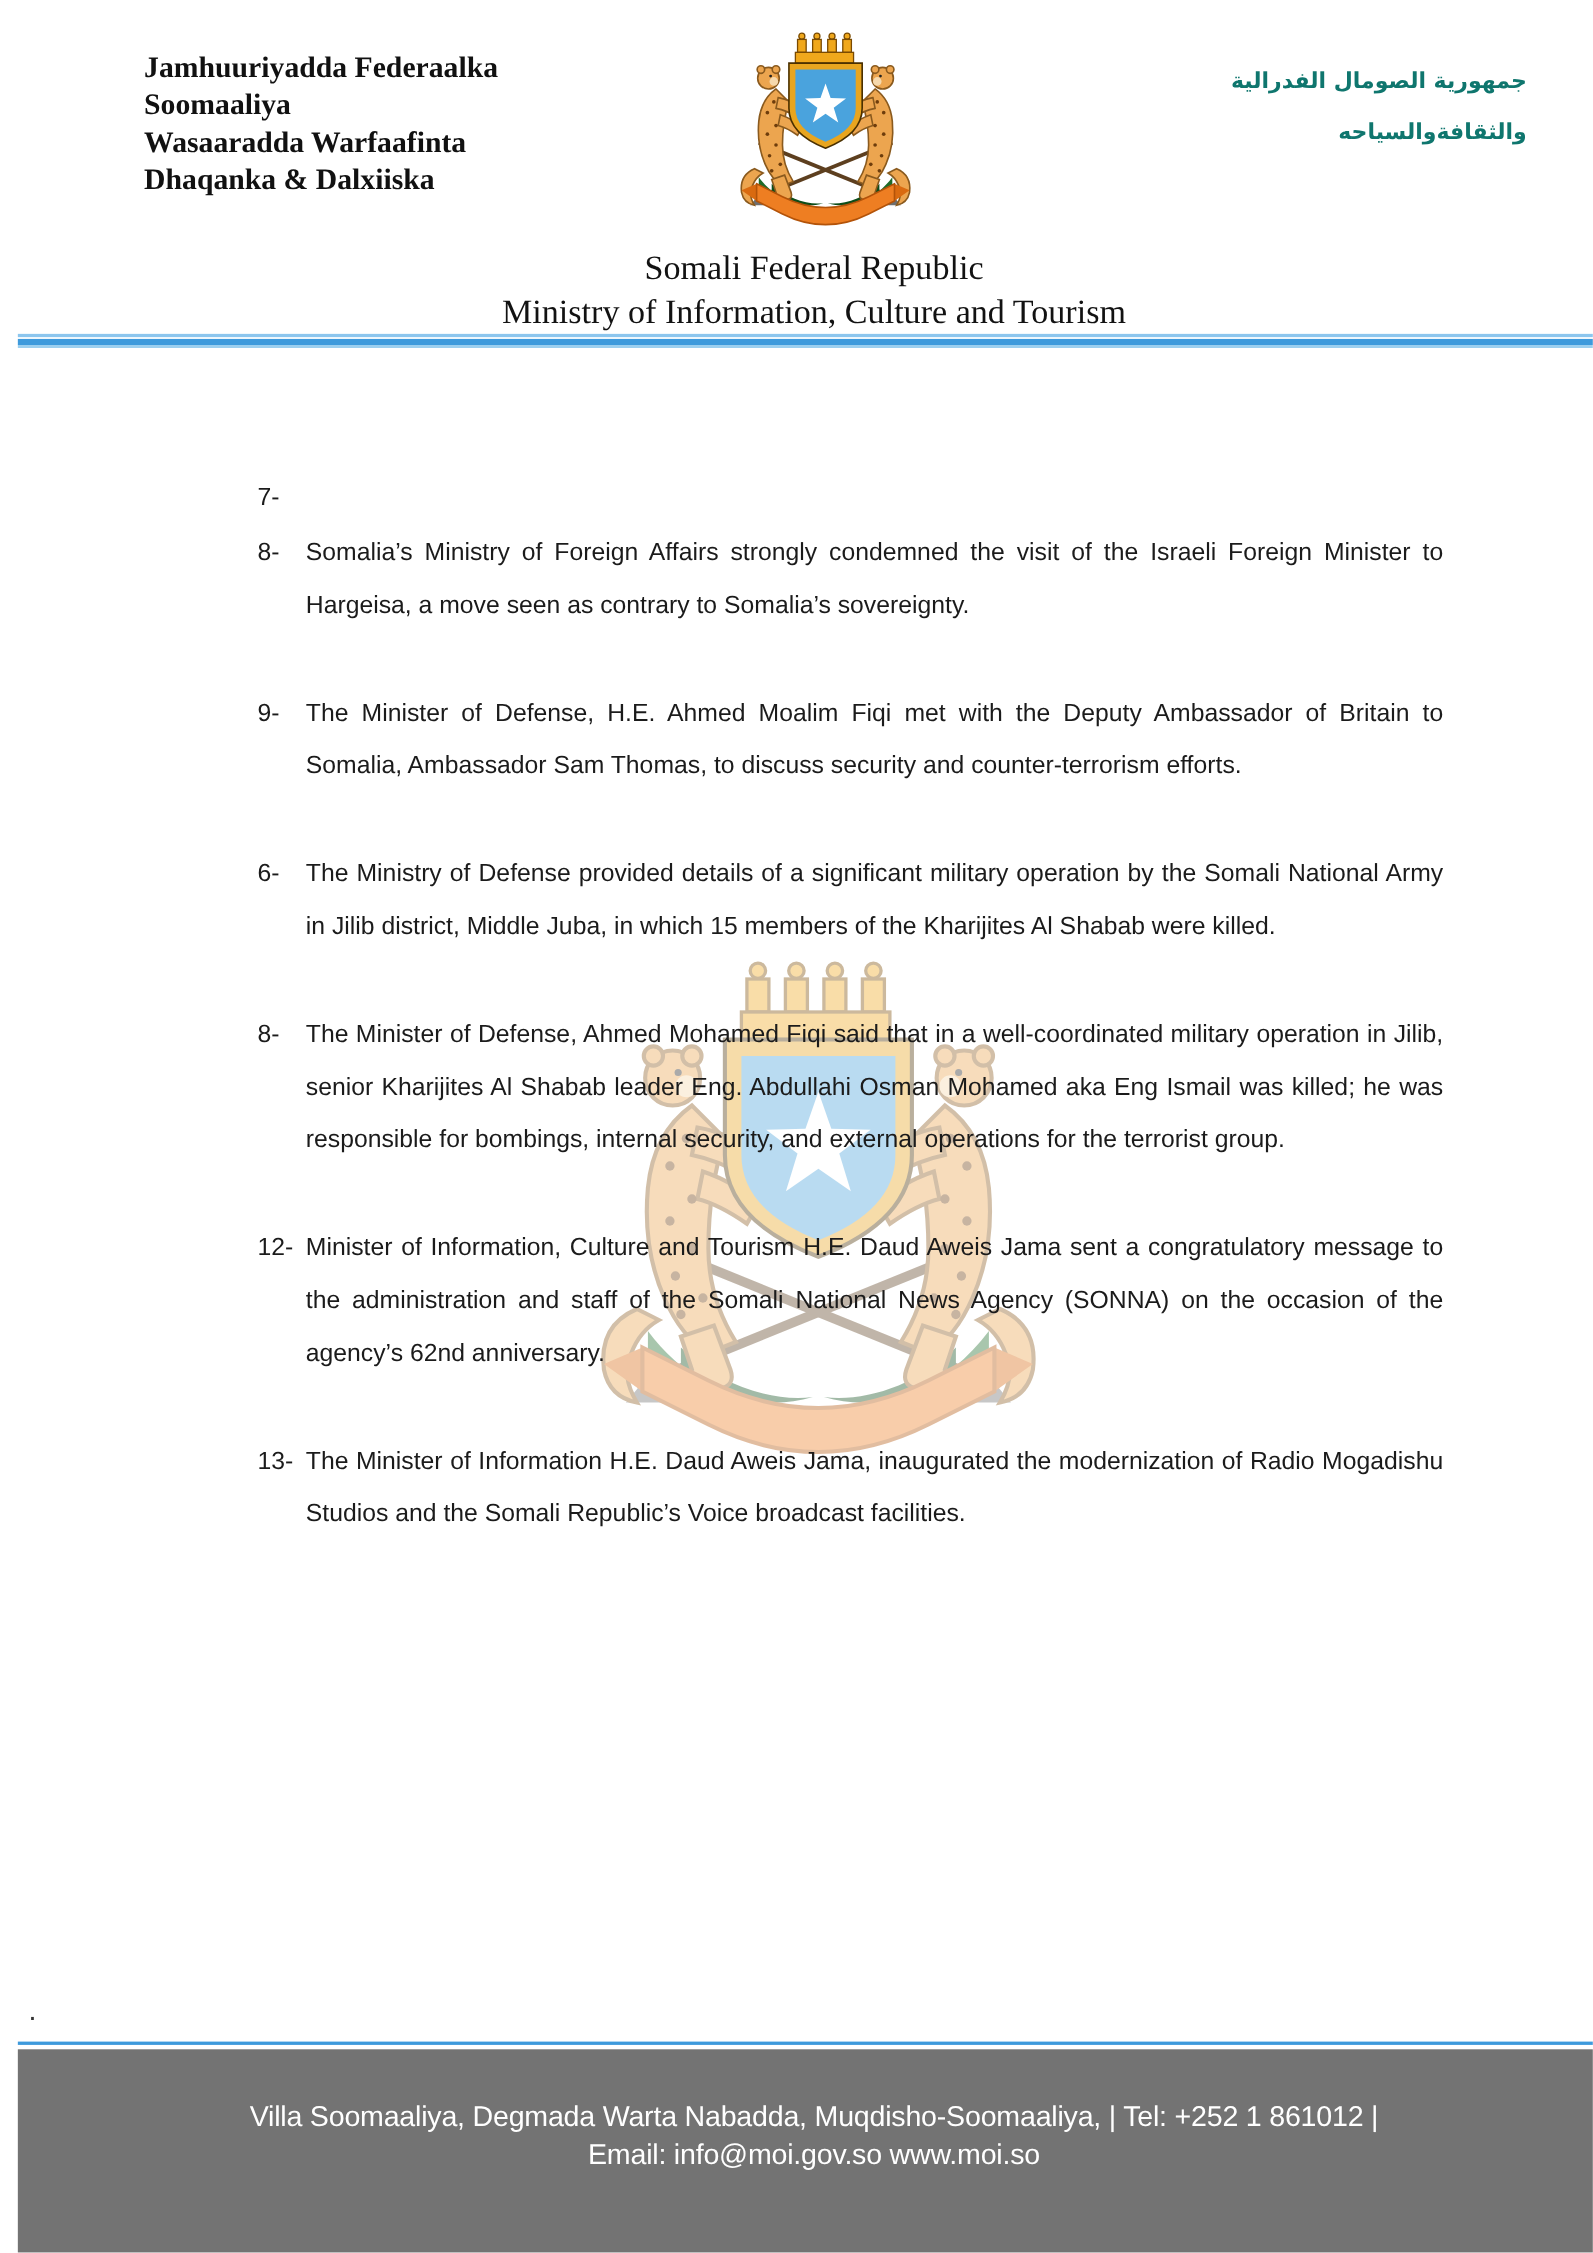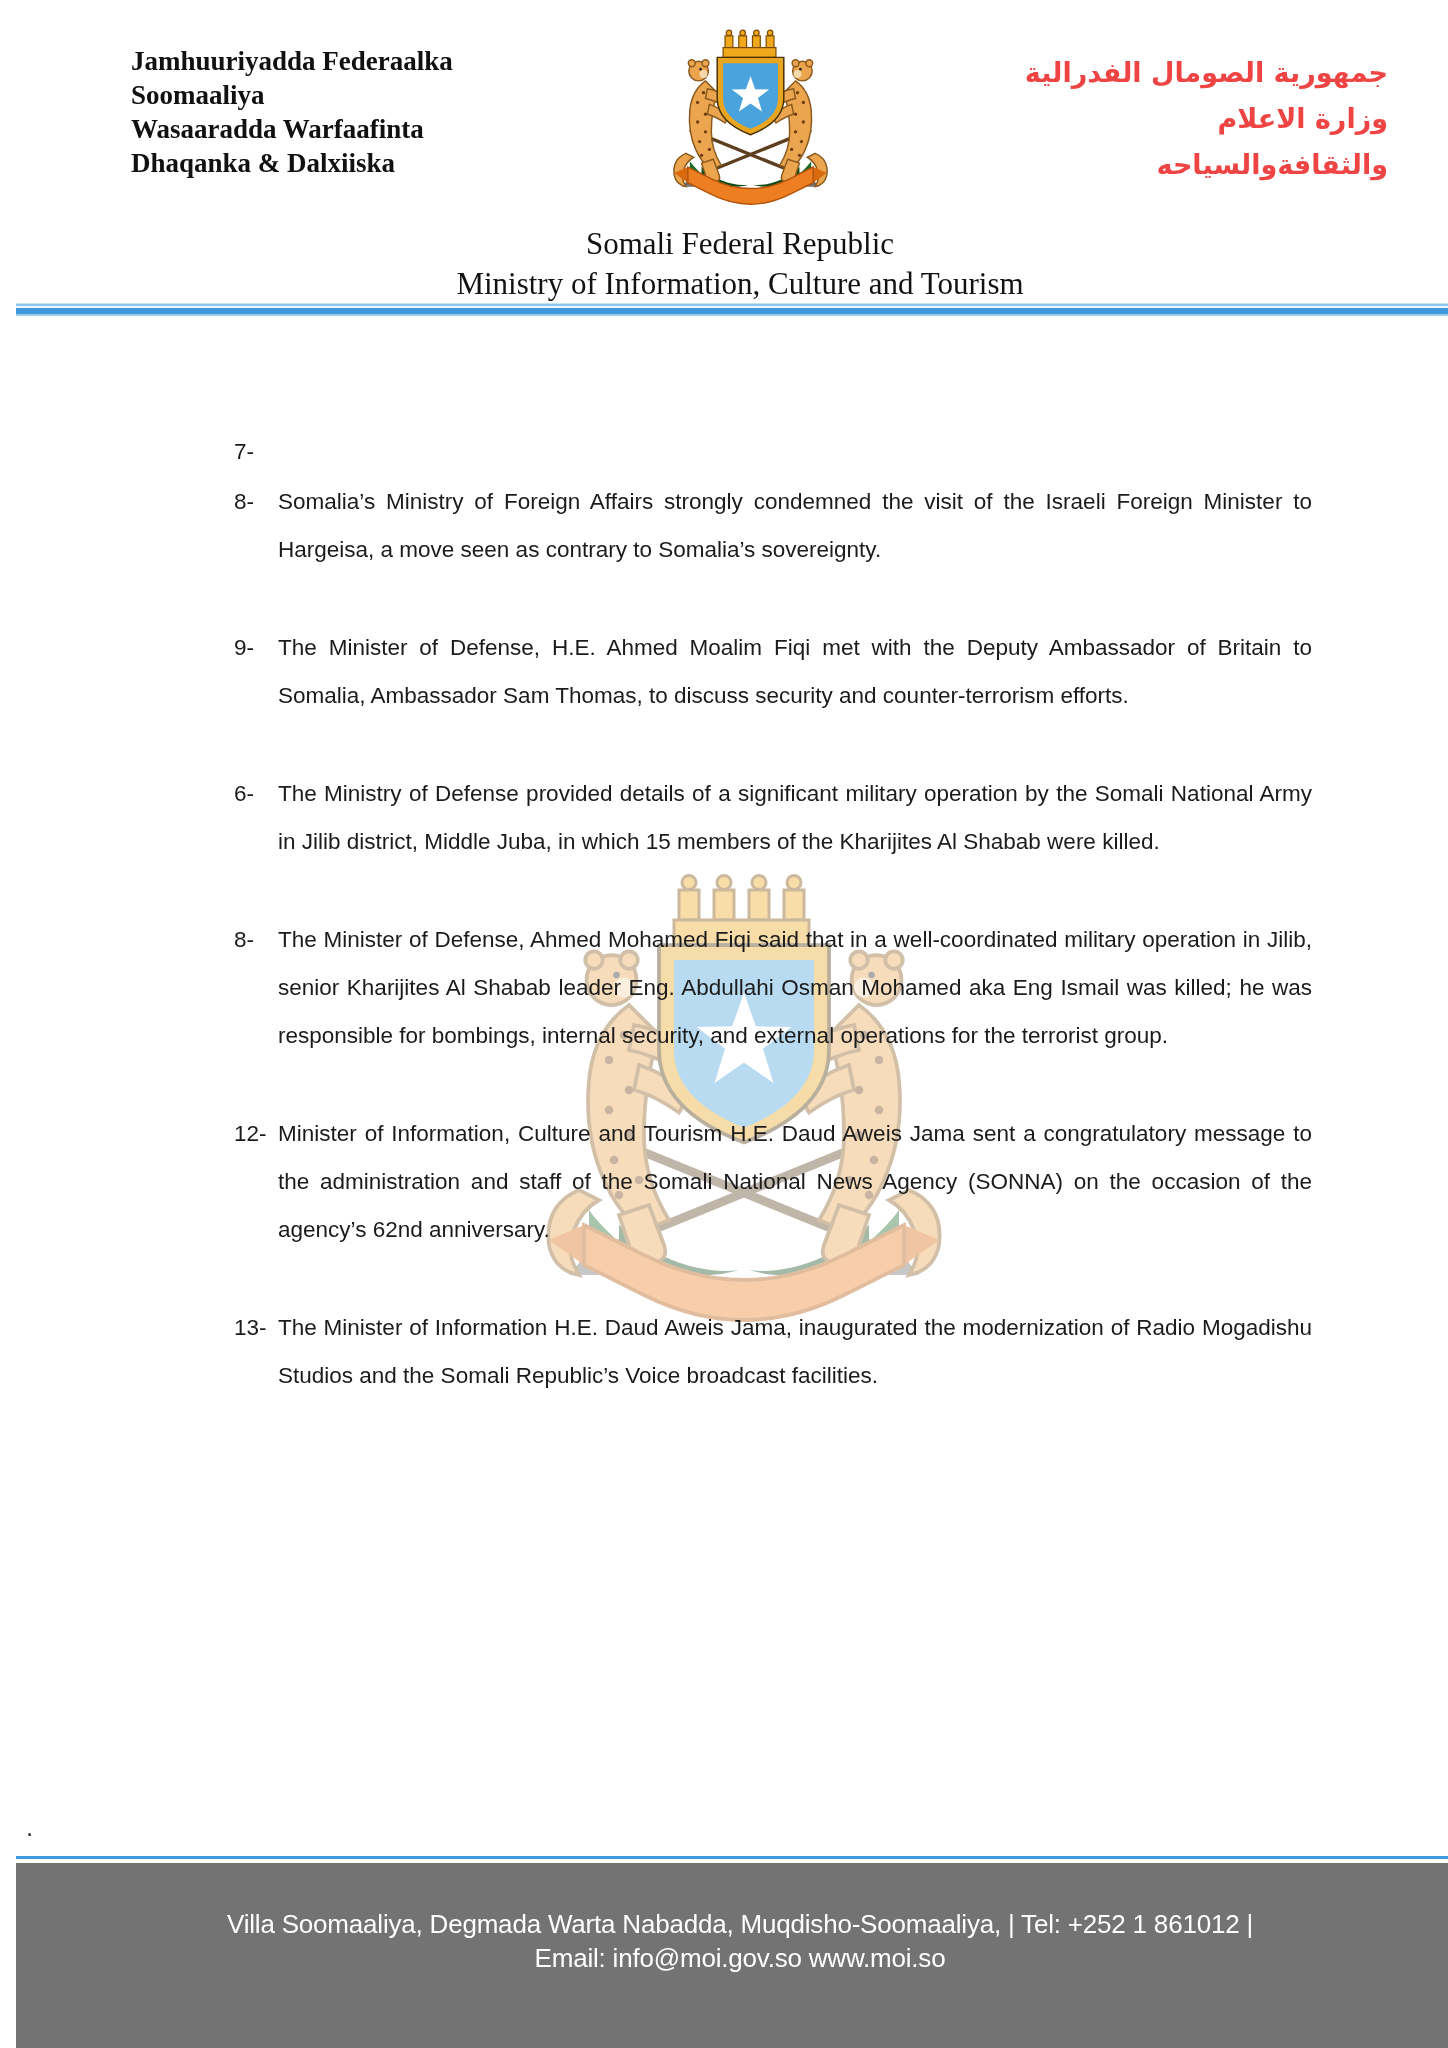--- a/index.html
+++ b/index.html
@@ -5,21 +5,21 @@
   html,body{margin:0;padding:0;background:#ffffff;}
   .page{position:relative;width:1448px;height:2048px;background:#ffffff;overflow:hidden;
         font-family:"Liberation Sans",sans-serif;color:#161616;margin-left:16px;}
 
   
   .hdr-left{position:absolute;left:115px;top:44px;
     font-family:"Liberation Serif",serif;font-weight:bold;
     font-size:27px;line-height:34px;color:#111;}
   .hdr-arabic{position:absolute;right:76px;top:50px;text-align:right;direction:rtl;
     font-family:"DejaVu Sans",sans-serif;font-weight:bold;
-    font-size:27px;line-height:46px;color:#ef4444;}
+    font-size:20px;line-height:46px;color:#0f766e;}
   .logo{position:absolute;left:617px;top:24px;width:235px;height:196px;}
   .hdr-title{position:absolute;left:0;top:224px;width:100%;text-align:center;
     font-family:"Liberation Serif",serif;font-weight:normal;
     font-size:31px;line-height:40px;color:#121212;}
   .hdr-rule{position:absolute;left:0;top:303px;width:100%;height:15px;
     background:linear-gradient(to bottom,
       #ffffff 0px,#8cc6ee 1px,#8cc6ee 3px,#eef7fd 3px,#eef7fd 5px,
       #3e9adc 5px,#3e9adc 11px,#9ccfef 11px,#9ccfef 13px,#ffffff 13px);}
 
   
@@ -114,21 +114,20 @@
     <div>Wasaaradda Warfaafinta</div>
     <div>Dhaqanka &amp; Dalxiiska</div>
   </div>
 
   <svg class="logo" viewBox="0 0 240 200">
     <use href="#coat"></use>
   </svg>
 
   <div class="hdr-arabic">
     <div>جمهورية الصومال الفدرالية</div>
-    <div>وزارة الاعلام</div>
     <div>والثقافةوالسياحه</div>
   </div>
 
   <div class="hdr-title">
     <div>Somali Federal Republic</div>
     <div>Ministry of Information, Culture and Tourism</div>
   </div>
 
   <div class="hdr-rule"></div>
 

